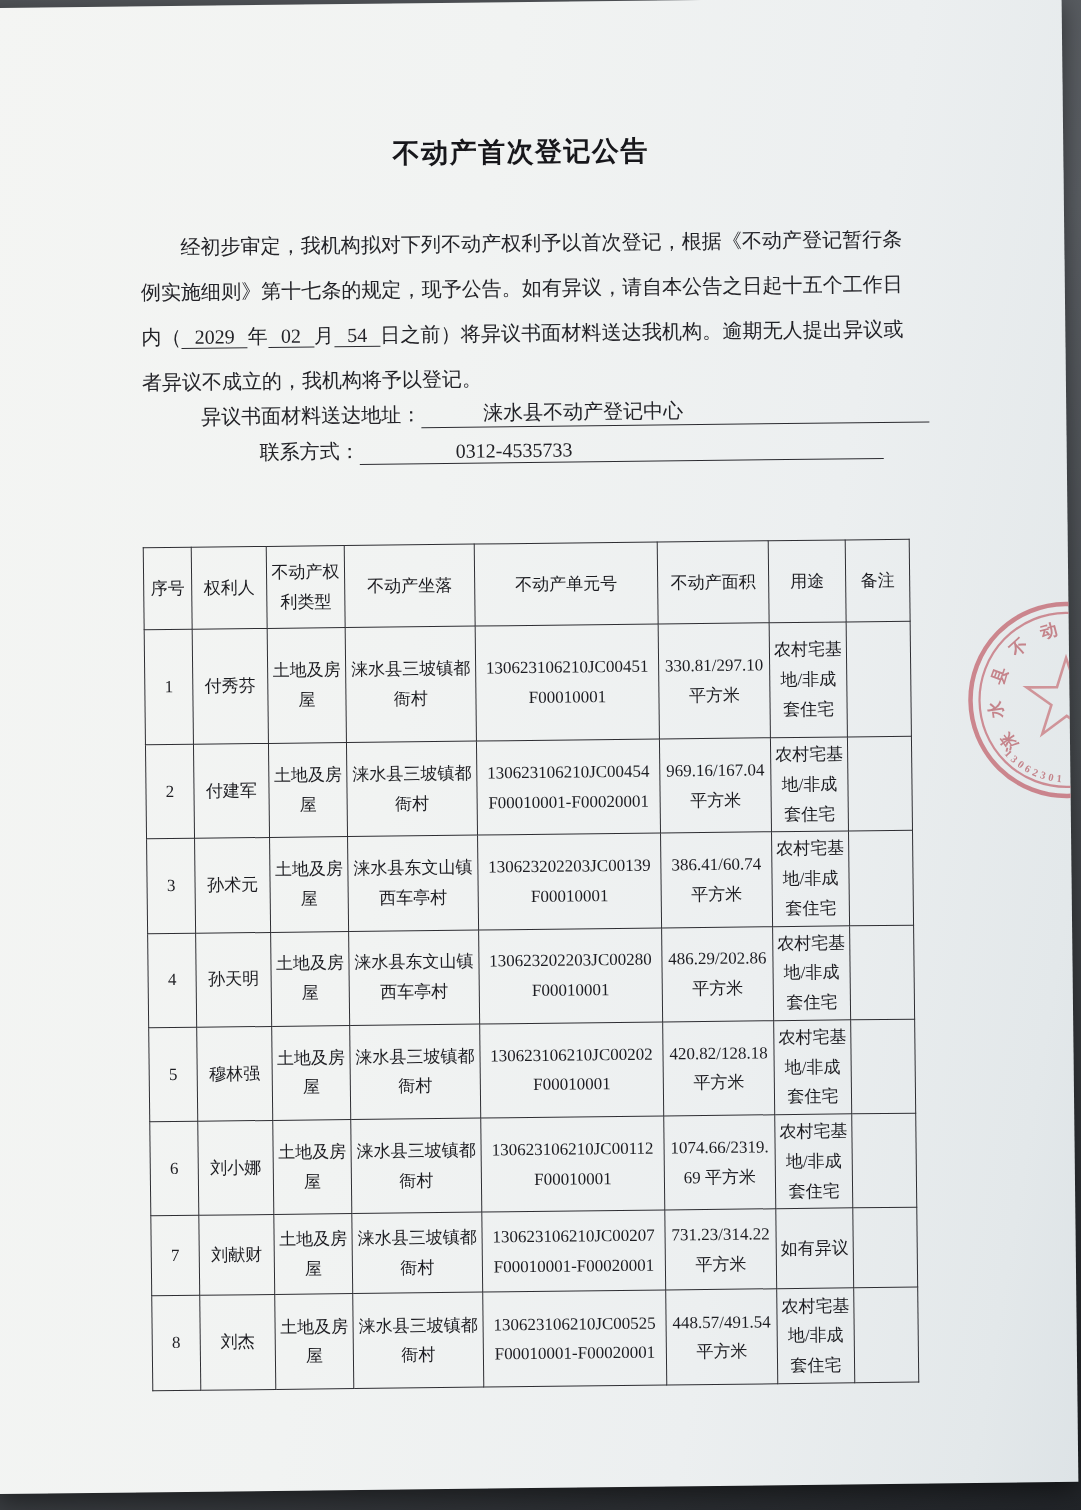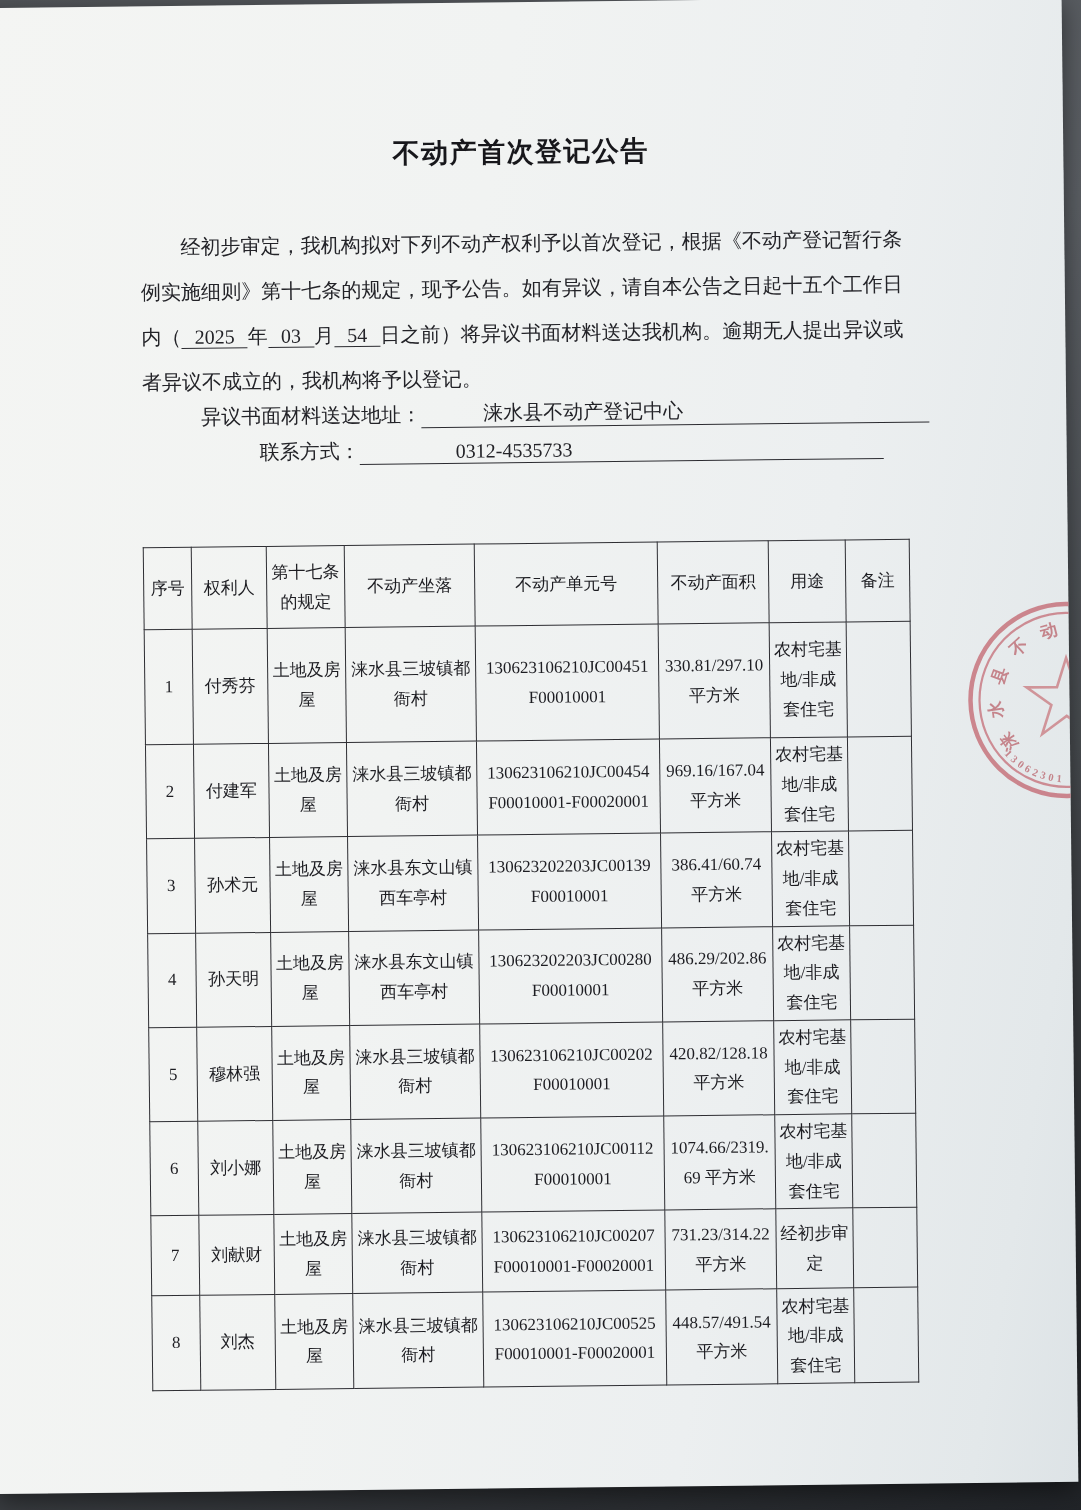--- a/index.html
+++ b/index.html
@@ -54,21 +54,21 @@
   .stamp{position:absolute;left:957px;top:596px;width:220px;height:220px;z-index:5;opacity:.92;}
 </style>
 </head>
 <body>
 
 <div class="paper">
   <div class="sheet-content">
 
     <div class="doc-title">不动产首次登记公告</div>
 
-    <p class="doc-para"><span>经初步审定，我机构拟对下列不动产权利予以首次登记，根据《不动产登记暂行条例实施细则》第十七条的规定，现予公告。如有异议，请自本公告之日起十五个工作日内（</span><span class="u">2025</span><span>年</span><span class="u">03</span><span>月</span><span class="u">54</span><span>日之前）将异议书面材料送达我机构。逾期无人提出异议或者异议不成立的，我机构将予以登记。</span></p>
+    <p class="doc-para"><span>经初步审定，我机构拟对下列不动产权利予以首次登记，根据《不动产登记暂行条例实施细则》第十七条的规定，现予公告。如有异议，请自本公告之日起十五个工作日内（</span><span class="u">2029</span><span>年</span><span class="u">02</span><span>月</span><span class="u">54</span><span>日之前）将异议书面材料送达我机构。逾期无人提出异议或者异议不成立的，我机构将予以登记。</span></p>
 
     <div class="field-line line-address">
       <span class="lbl">异议书面材料送达地址：</span>
         <span class="val">涞水县不动产登记中心</span>
     </div>
 
     <div class="field-line line-contact">
       <span class="lbl">联系方式：</span>
         <span class="val">0312-4535733</span>
     </div>
@@ -81,21 +81,21 @@
           <col style="width:130px">
         <col style="width:183px">
           <col style="width:111px">
           <col style="width:77px">
           <col style="width:64px">
       </colgroup>
       <thead>
         <tr>
           <th>序号</th>
           <th>权利人</th>
-          <th>第十七条的规定</th>
+          <th>不动产权利类型</th>
           <th>不动产坐落</th>
           <th>不动产单元号</th>
           <th>不动产面积</th>
           <th>用途</th>
           <th>备注</th>
         </tr>
       </thead>
       <tbody>
   <tr>
     <td class="c-seq">1</td>
@@ -184,21 +184,21 @@
   <tr>
     <td class="c-seq">7</td>
     <td class="c-holder">刘献财</td>
     <td class="c-type">土地及房屋</td>
     <td class="c-loc">涞水县三坡镇都衙村</td>
     <td class="c-unit">
       <div>130623106210JC00207</div>
       <div>F00010001-F00020001</div>
     </td>
     <td class="c-area">731.23/314.22 平方米</td>
-    <td class="c-usage">经初步审定</td>
+    <td class="c-usage">如有异议</td>
     <td class="c-note"></td>
   </tr>
 
   <tr>
     <td class="c-seq">8</td>
     <td class="c-holder">刘杰</td>
     <td class="c-type">土地及房屋</td>
     <td class="c-loc">涞水县三坡镇都衙村</td>
     <td class="c-unit">
       <div>130623106210JC00525</div>

